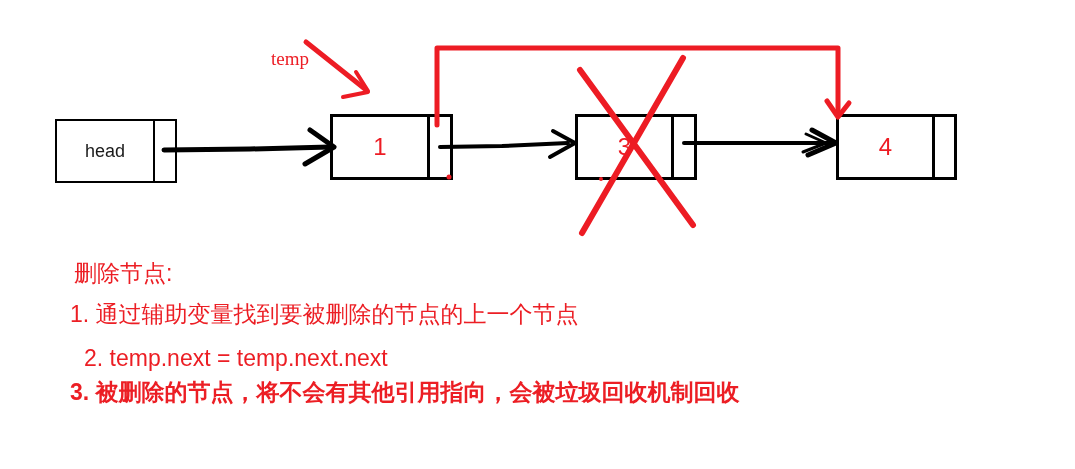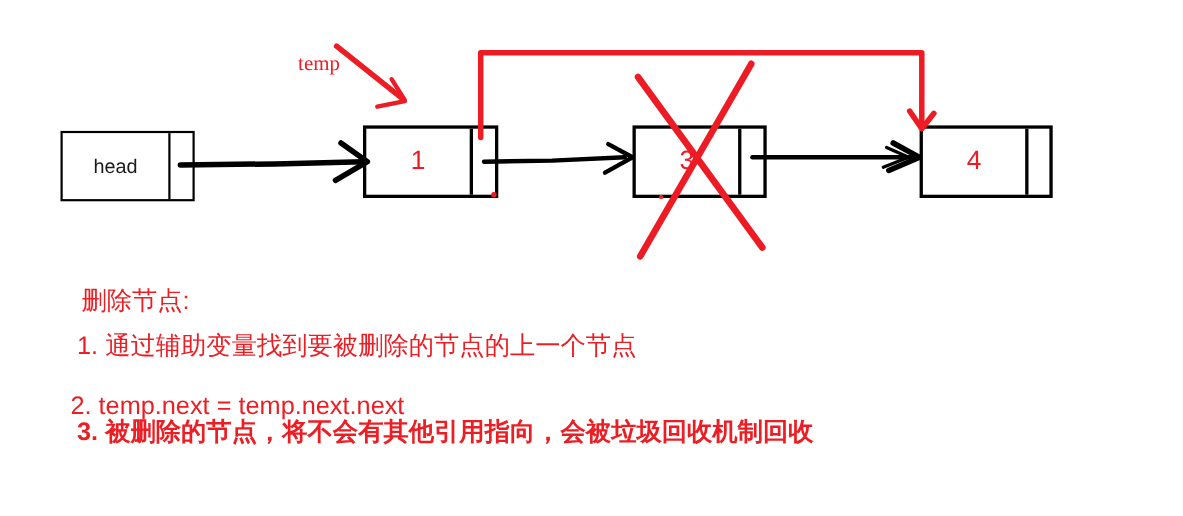--- a/index.html
+++ b/index.html
@@ -12,21 +12,21 @@
   .head-box{position:absolute;border:2px solid #000;background:#fff;box-sizing:border-box;}
   .divider{position:absolute;top:0;bottom:0;background:#000;}
   .cell-label{position:absolute;top:0;bottom:0;display:flex;align-items:center;justify-content:center;}
   .head-text{color:#1a1a1a;font-size:18px;}
   .node-value{color:#ed1c24;font-size:24px;}
   
   #temp-label{position:absolute;left:271px;top:49px;color:#ed1c24;font-size:19px;line-height:1;font-family:Liberation Serif, serif;}
   .notes-line{position:absolute;color:#ec1e24;font-size:23px;line-height:1.1;white-space:nowrap;}
   #notes-title{left:74px;top:261px;text-align:center;}
   #notes-step1{left:70px;top:302px;}
-  #notes-step2{left:64px;top:346px;margin-top:10px;}
+  #notes-step2{left:84px;top:346px;}
   #notes-step3{left:70px;top:380px;font-weight:bold;}
   
   #overlay{position:absolute;left:0;top:0;pointer-events:none;}
   .ink{stroke:#000;fill:none;stroke-linecap:round;stroke-linejoin:round;}
   .red{stroke:#ed1c24;fill:none;stroke-linecap:round;stroke-linejoin:round;}
   .red-fill{fill:#ed1c24;stroke:none;}
 </style>
 </head>
 <body>
 

